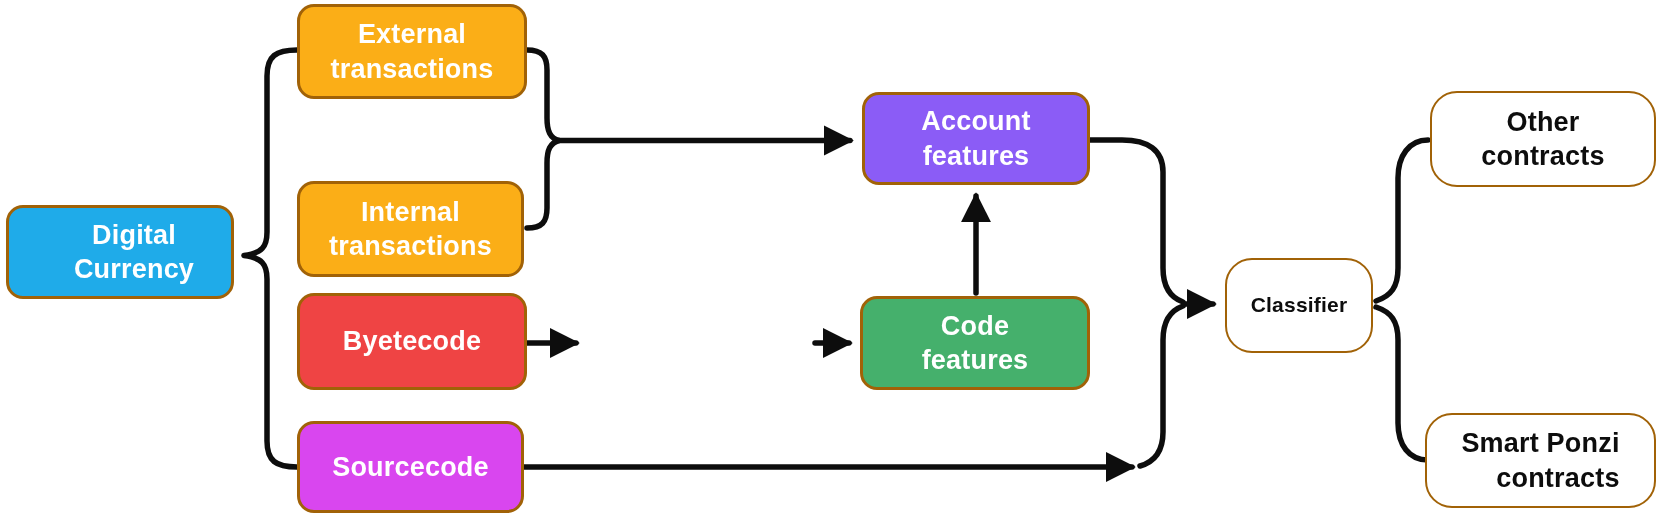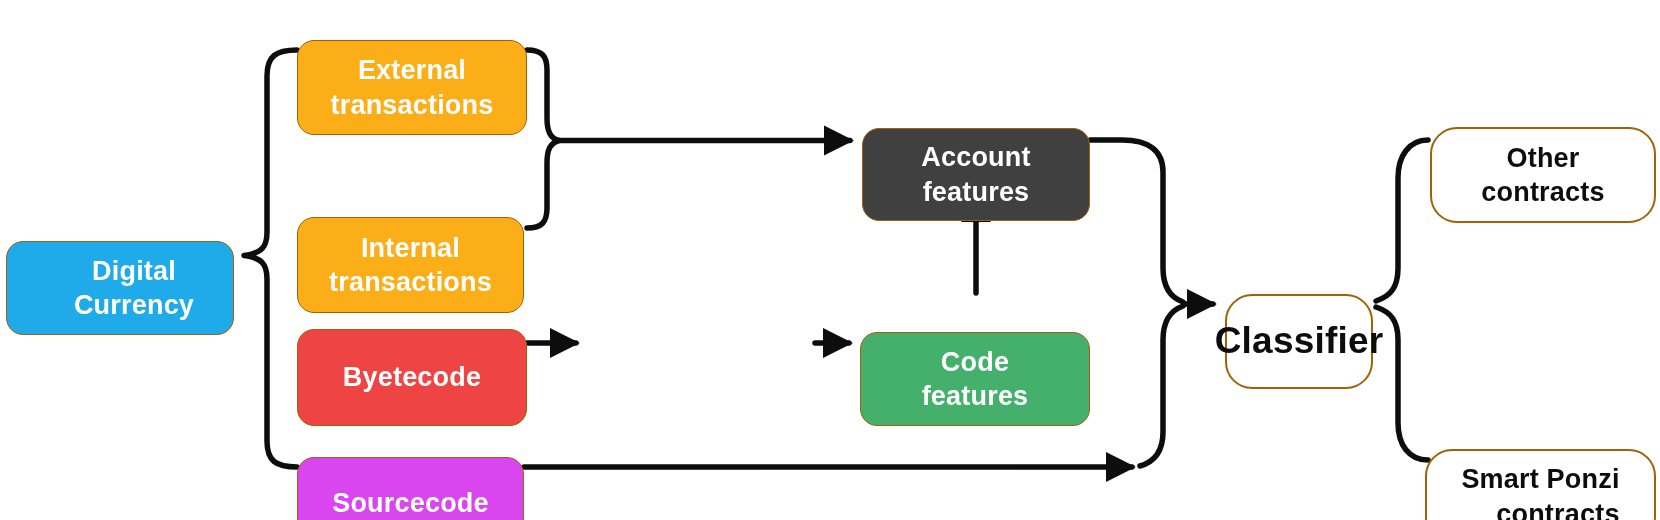--- a/index.html
+++ b/index.html
@@ -12,28 +12,27 @@
   }
   #wires{position:absolute;left:0;top:0;width:1660px;height:520px;}
   .node{
     position:absolute;
     display:flex;align-items:center;justify-content:center;
     text-align:center;
     white-space:pre-line;
     font-weight:700;
     font-size:27px;
     line-height:1.26;
-    border:1px solid #a16207;
+    border:3px solid #a16207;
     border-radius:17px;
     box-sizing:border-box;
     letter-spacing:0.2px;
-    margin-top:36px;
   }
   .node.plain{border-radius:27px;border-width:2.5px;}
-  #n-classifier{font-size:37px;}
+  #n-classifier{font-size:21px;}
 </style>
 </head>
 <body>
 
 <div id="stage">
 
   <svg id="wires" viewBox="0 0 1660 520" xmlns="http://www.w3.org/2000/svg">
     <defs>
       <marker id="ah" markerUnits="strokeWidth" markerWidth="5.5" markerHeight="5.5" refX="4.8" refY="2.75" orient="auto">
         <path d="M0,0 L5.5,2.75 L0,5.5 Z" fill="#0d0d0d"></path>
@@ -79,21 +78,21 @@
 transactions</div>
 
   <div class="node" style="left: 297px; top: 293px; width: 230px; height: 97px; background: #ef4444; color: rgb(255, 255, 255);">Byetecode</div>
 
   <div class="node" style="left: 297px; top: 421px; width: 227px; height: 92px; background: #d946ef; color: rgb(255, 255, 255);">Sourcecode</div>
 
 
   <div class="node" style="left: 860px; top: 296px; width: 230px; height: 94px; background: rgb(69, 176, 108); color: rgb(255, 255, 255);">Code
 features</div>
 
-  <div class="node" style="left: 862px; top: 92px; width: 228px; height: 93px; background: #404040; color: rgb(255, 255, 255);">Account
+  <div class="node" style="left: 862px; top: 92px; width: 228px; height: 93px; background: #8b5cf6; color: rgb(255, 255, 255);">Account
 features</div>
 
   <div class="node plain" id="n-classifier" style="left: 1225px; top: 258px; width: 148px; height: 95px; background: rgb(255, 255, 255); color: rgb(13, 13, 13);">Classifier</div>
 
   <div class="node plain" style="left: 1430px; top: 91px; width: 226px; height: 96px; background: rgb(255, 255, 255); color: rgb(13, 13, 13);">Other
 contracts</div>
 
   <div class="node plain" style="left: 1425px; top: 413px; width: 231px; height: 95px; background: rgb(255, 255, 255); color: rgb(13, 13, 13); text-align: right;">Smart Ponzi
 contracts</div>
 

